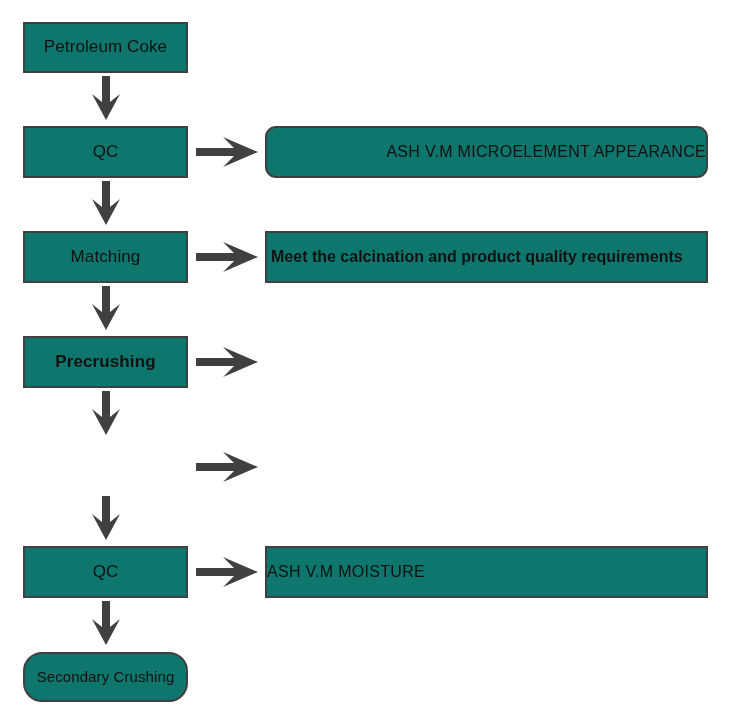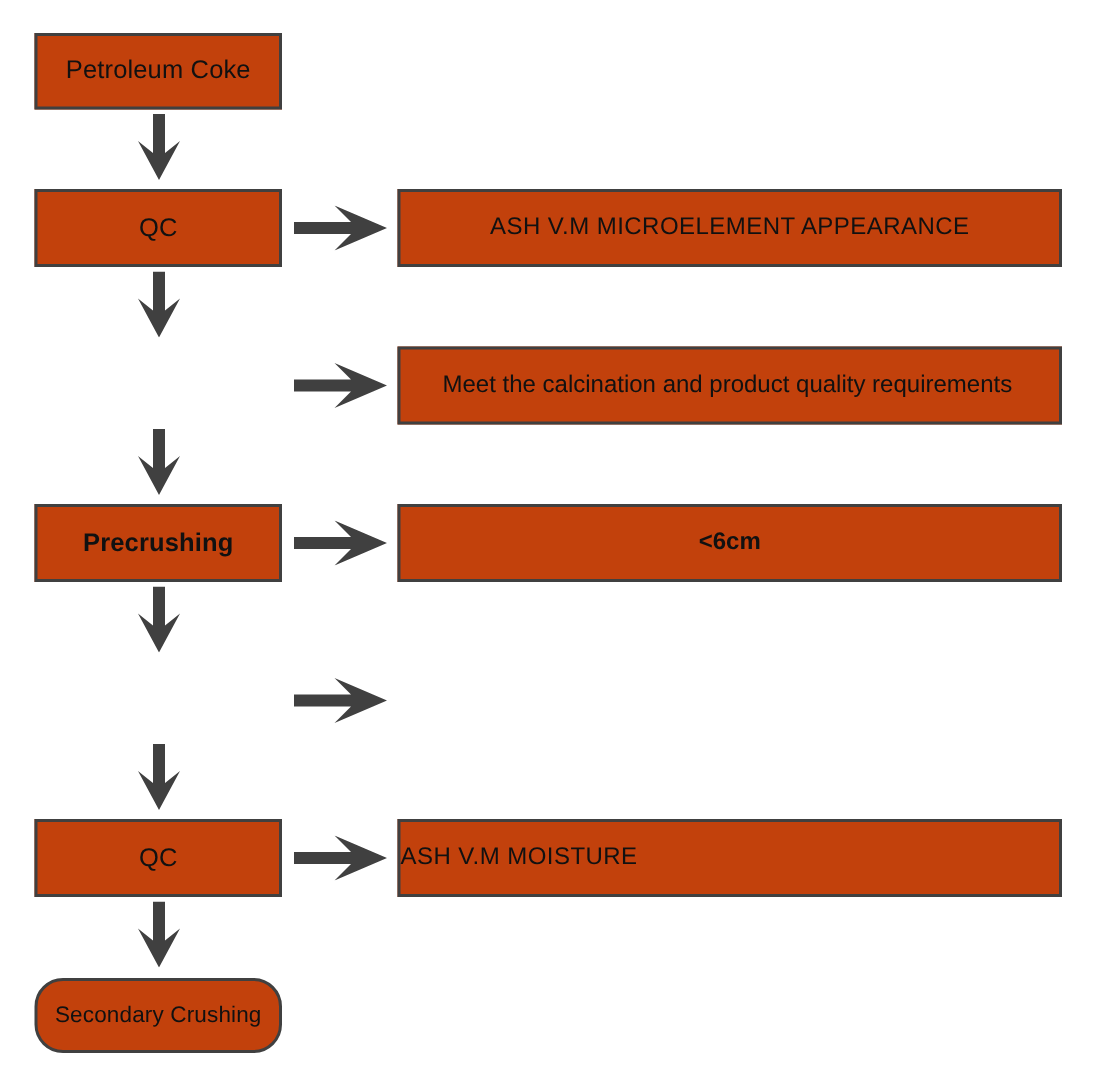--- a/index.html
+++ b/index.html
@@ -21,21 +21,21 @@
     left: 0;
     top: 0;
     width: 734px;
     height: 721px;
   }
 
   
   .node {
     position: absolute;
     box-sizing: border-box;
-    background: #c2410c;
+    background: #0f766e;
     border: 2px solid #404040;
     display: flex;
     align-items: center;
     justify-content: center;
   }
   .node.thin { border-width: 2px; }
 
   .node-label {
     font-size: 17px;
     line-height: 1.2;
@@ -56,22 +56,22 @@
   .r4 { top: 441px; height: 52px; }
   .r5 { top: 546px; height: 52px; }
   .r6 { top: 652px; height: 50px; border-radius: 19px; }
 
   
   .detail-label {
     font-size: 16px;
     color: #111111;
     white-space: nowrap;
   }
-  .detail-center { justify-content: center; }
-  .detail-left   { justify-content: flex-start; padding-left: 28px; }
+  .detail-center { justify-content: flex-end; border-radius: 11px; }
+  .detail-left   { justify-content: flex-start; padding-left: 4px; font-weight: bold; }
   .detail-shift  { justify-content: flex-start; padding-right: 46px; }
   .detail-spaced { letter-spacing: 0.3px; }
 
   
   .arrow-down {
     position: absolute;
     left: 92px;
     width: 28px;
     height: 44px;
   }
@@ -102,20 +102,23 @@
 <div id="flow-canvas">
 
   <div class="node col-left r0">
     <span class="node-label">Petroleum Coke</span>
   </div>
 
   <div class="node col-left r1">
     <span class="node-label">QC</span>
   </div>
 
+  <div class="node col-left r2">
+    <span class="node-label">Matching</span>
+  </div>
 
   <div class="node col-left r3">
     <span class="node-label">Precrushing</span>
   </div>
 
 
   <div class="node col-left r5">
     <span class="node-label">QC</span>
   </div>
 
@@ -124,23 +127,20 @@
   </div>
 
   <div class="node col-right r1 detail-center">
     <span class="detail-label detail-spaced">ASH   V.M   MICROELEMENT   APPEARANCE</span>
   </div>
 
   <div class="node col-right r2 detail-left">
     <span class="detail-label">Meet the calcination and product quality requirements</span>
   </div>
 
-  <div class="node col-right r3 detail-center">
-    <span class="detail-label">&lt;6cm</span>
-  </div>
 
 
   <div class="node col-right r5 detail-shift">
     <span class="detail-label detail-spaced">ASH   V.M   MOISTURE</span>
   </div>
 
   <div class="arrow-down ad0">
     <svg viewBox="0 0 28 44" xmlns="http://www.w3.org/2000/svg" aria-hidden="true">
       <path d="M10 0 H18 V26 L28 18 L14 44 L0 18 L10 26 Z" fill="#404040"></path>
     </svg>

